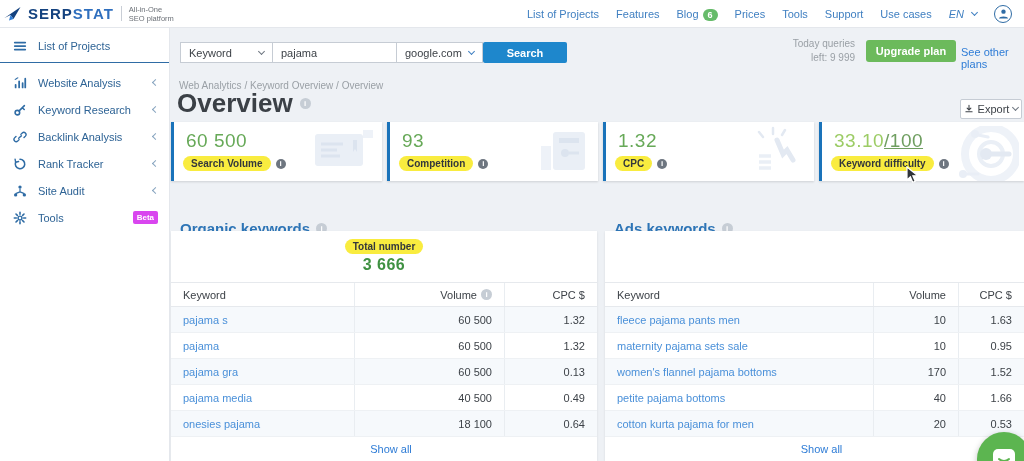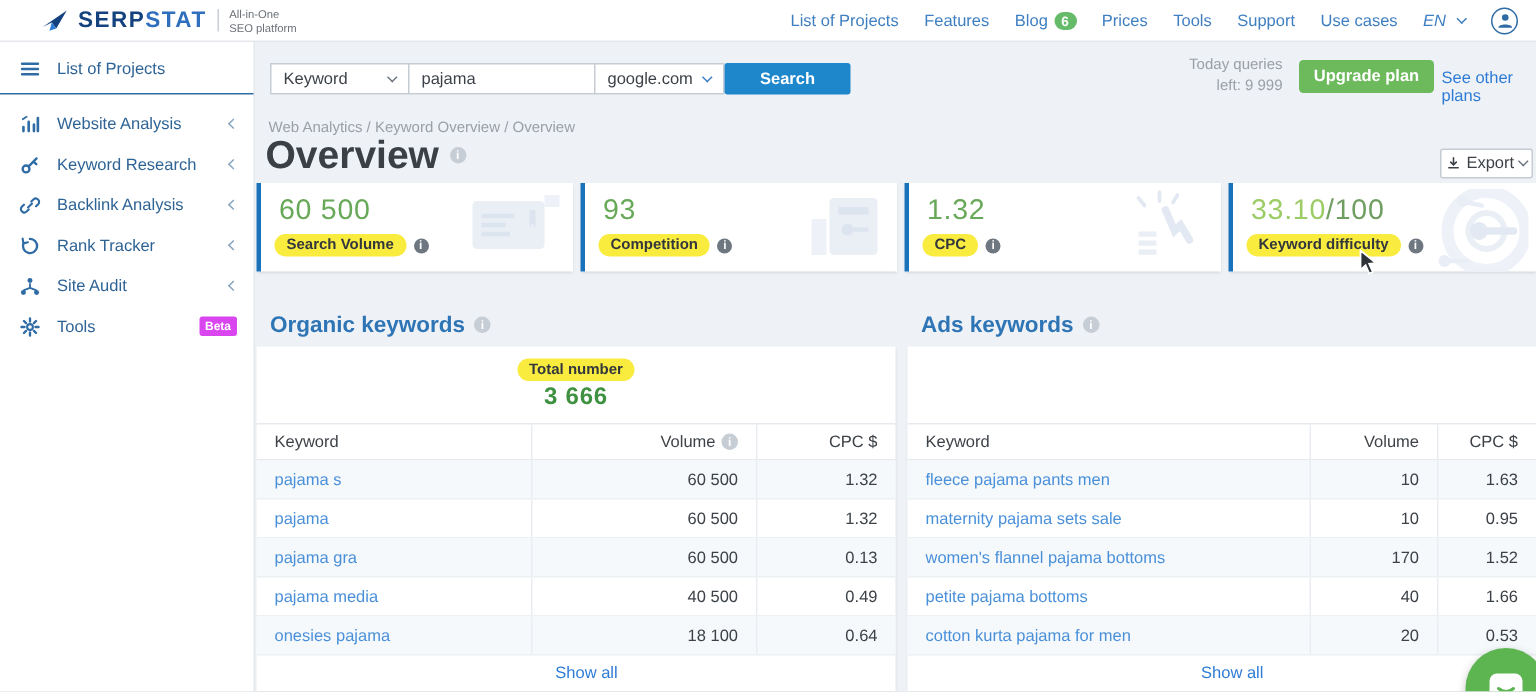--- a/index.html
+++ b/index.html
@@ -3,21 +3,21 @@
 <meta charset="utf-8">
 <style>
   * { margin:0; padding:0; box-sizing:border-box; }
   html,body { background:#dfe3e8; }
   .screen { position:relative; width:1024px; height:461px; background:#eef1f5;
     overflow:hidden; font-family:"Liberation Sans",sans-serif; }
 
   
   .topbar { position:absolute; top:0; left:0; right:0; height:28px; background:#fff;
     border-bottom:1px solid #e4e7ec; display:flex; align-items:center;
-    justify-content:space-between; padding:0 12px 0 28px; z-index:10; }
+    justify-content:space-between; padding:0 12px 0 4px; z-index:10; }
   .logo { display:flex; align-items:center; gap:7px; }
   .logo-name { font-size:15px; font-weight:bold; letter-spacing:1px; }
   .logo-name .p1 { color:#14427f; } .logo-name .p2 { color:#2f6fbe; }
   .logo-sep { width:1px; height:15px; background:#c9ced6; }
   .tagline { font-size:7.5px; color:#6b7077; line-height:1.2; }
   .topnav { display:flex; align-items:center; gap:17px; font-size:11px; }
   .topnav a { color:#3f7fc1; text-decoration:none; cursor:pointer; }
   .badge-blog { background:#66bb6a; color:#fff; border-radius:8px; font-size:9px;
     padding:1px 5px; margin-left:4px; font-weight:bold; }
   .lang { color:#3f7fc1; display:flex; align-items:center; gap:8px; cursor:pointer;font-style:italic; }
@@ -75,29 +75,29 @@
     background:#fff; border:1px solid #c6ccd4; border-radius:2px; font-size:11px;
     color:#3d4248; display:flex; align-items:center; justify-content:center; gap:4px;
     cursor:pointer; }
 
   
   .card { position:absolute; top:122px; height:59px; background:#fff;
     border-left:3px solid #1a73ba; box-shadow:0 1px 2px rgba(60,64,67,.18); overflow:hidden; }
   .card .val { margin:8px 0 4px 12px; font-size:19px; color:#67a958; letter-spacing:.5px;
     position:relative; z-index:2; }
   .card .val.light { color:#9ccc65; }
-  .card .val .suffix { color:#6f9e60; }
+  .card .val .suffix { color:#6f9e60;text-decoration:underline; }
   .pill { display:inline-block; background:#f9ec3f; border-radius:9px; padding:2px 8px;
     font-size:10px; font-weight:bold; color:#33373c; }
   .card .meta { display:flex; align-items:center; gap:5px; margin-left:9px;
     position:relative; z-index:2; }
   .illus { position:absolute; right:5px; top:4px; z-index:1; }
 
   
-  .sec-title { position:absolute; top:208px; font-size:15px; font-weight:bold;
+  .sec-title { position:absolute; top:220px; font-size:15px; font-weight:bold;
     color:#2e75b6; display:flex; align-items:center; gap:6px;justify-content:flex-end; }
   .panel { position:absolute; top:231px; bottom:0; background:#fff;
     box-shadow:0 1px 2px rgba(60,64,67,.12); }
   .total { height:51px; display:flex; flex-direction:column; align-items:center;
     justify-content:center; gap:2px; }
   .total .num { font-size:16px; font-weight:bold; color:#3f9142; letter-spacing:.5px; }
 
   .tbl { font-size:11px; color:#3d4248; }
   .thead { display:flex; height:25px; border-top:1px solid #e6e9ed;
     border-bottom:1px solid #e6e9ed; }

